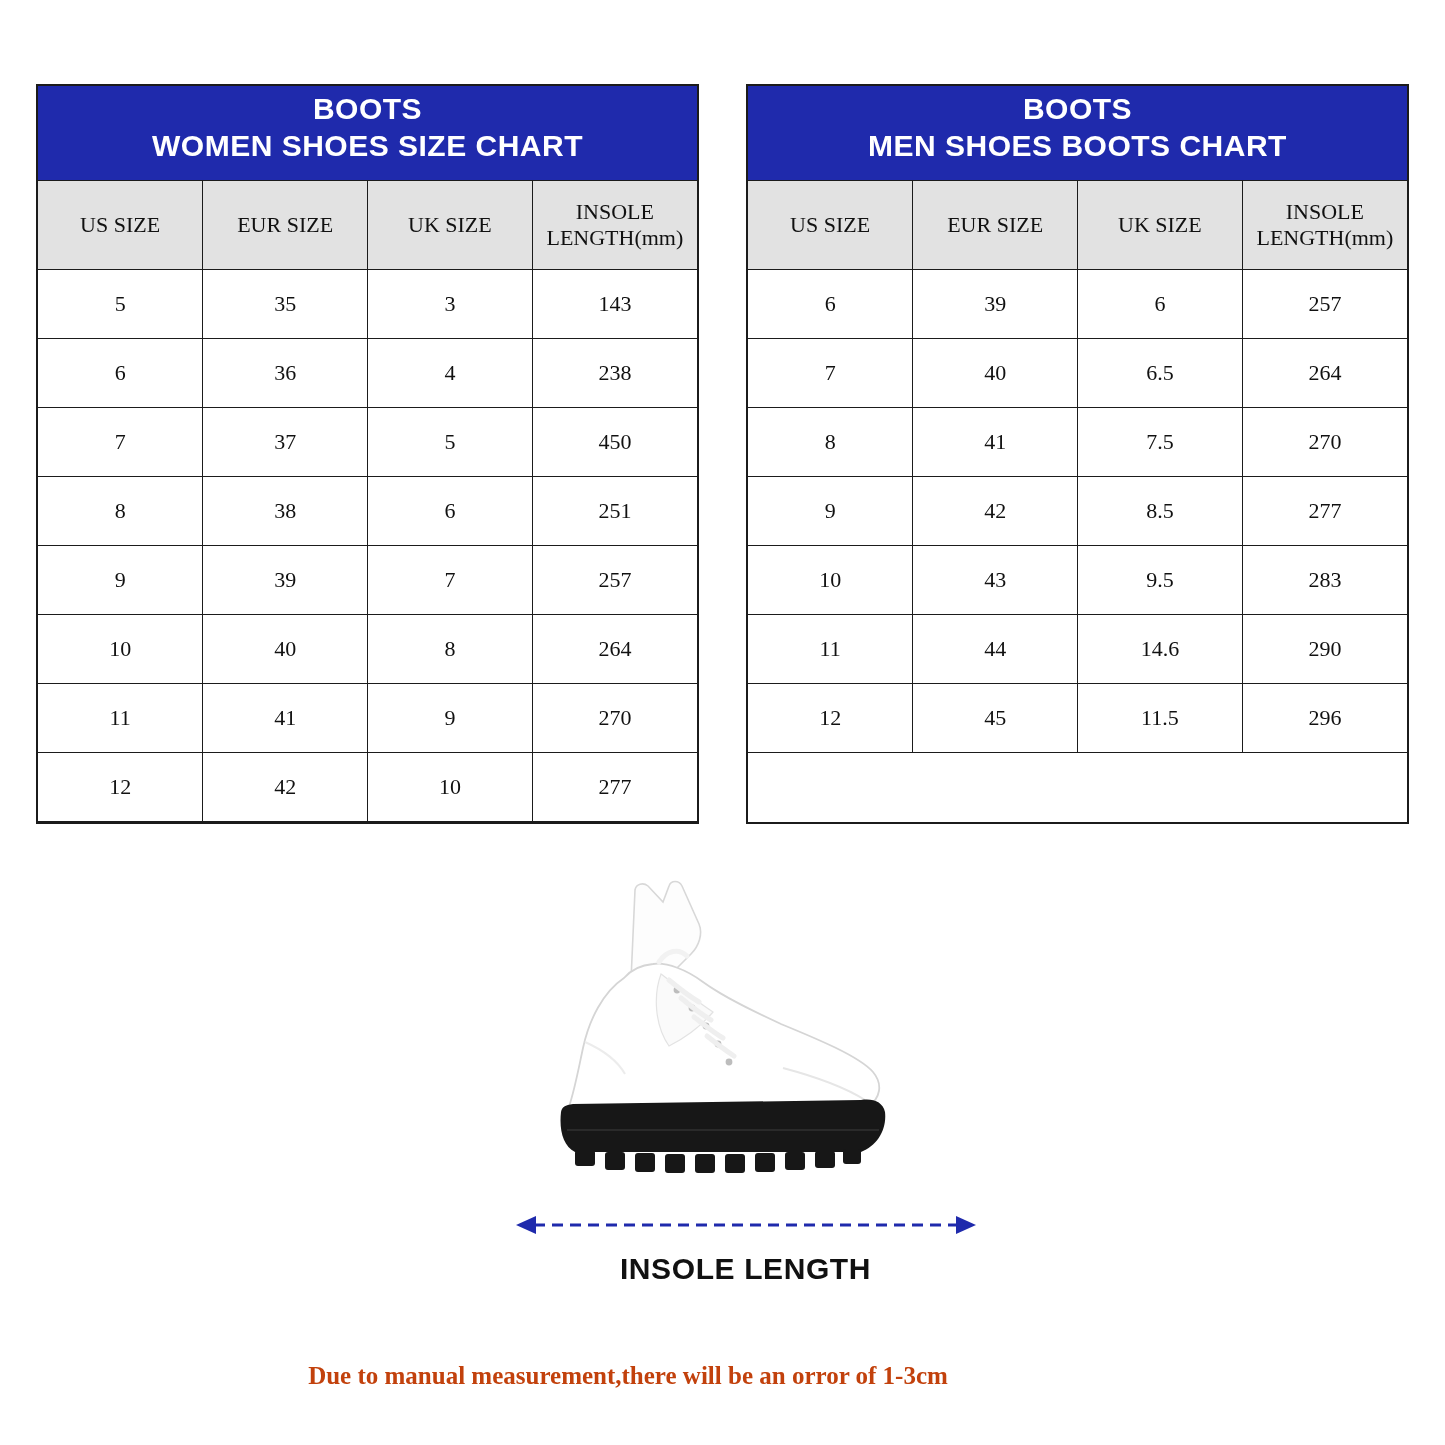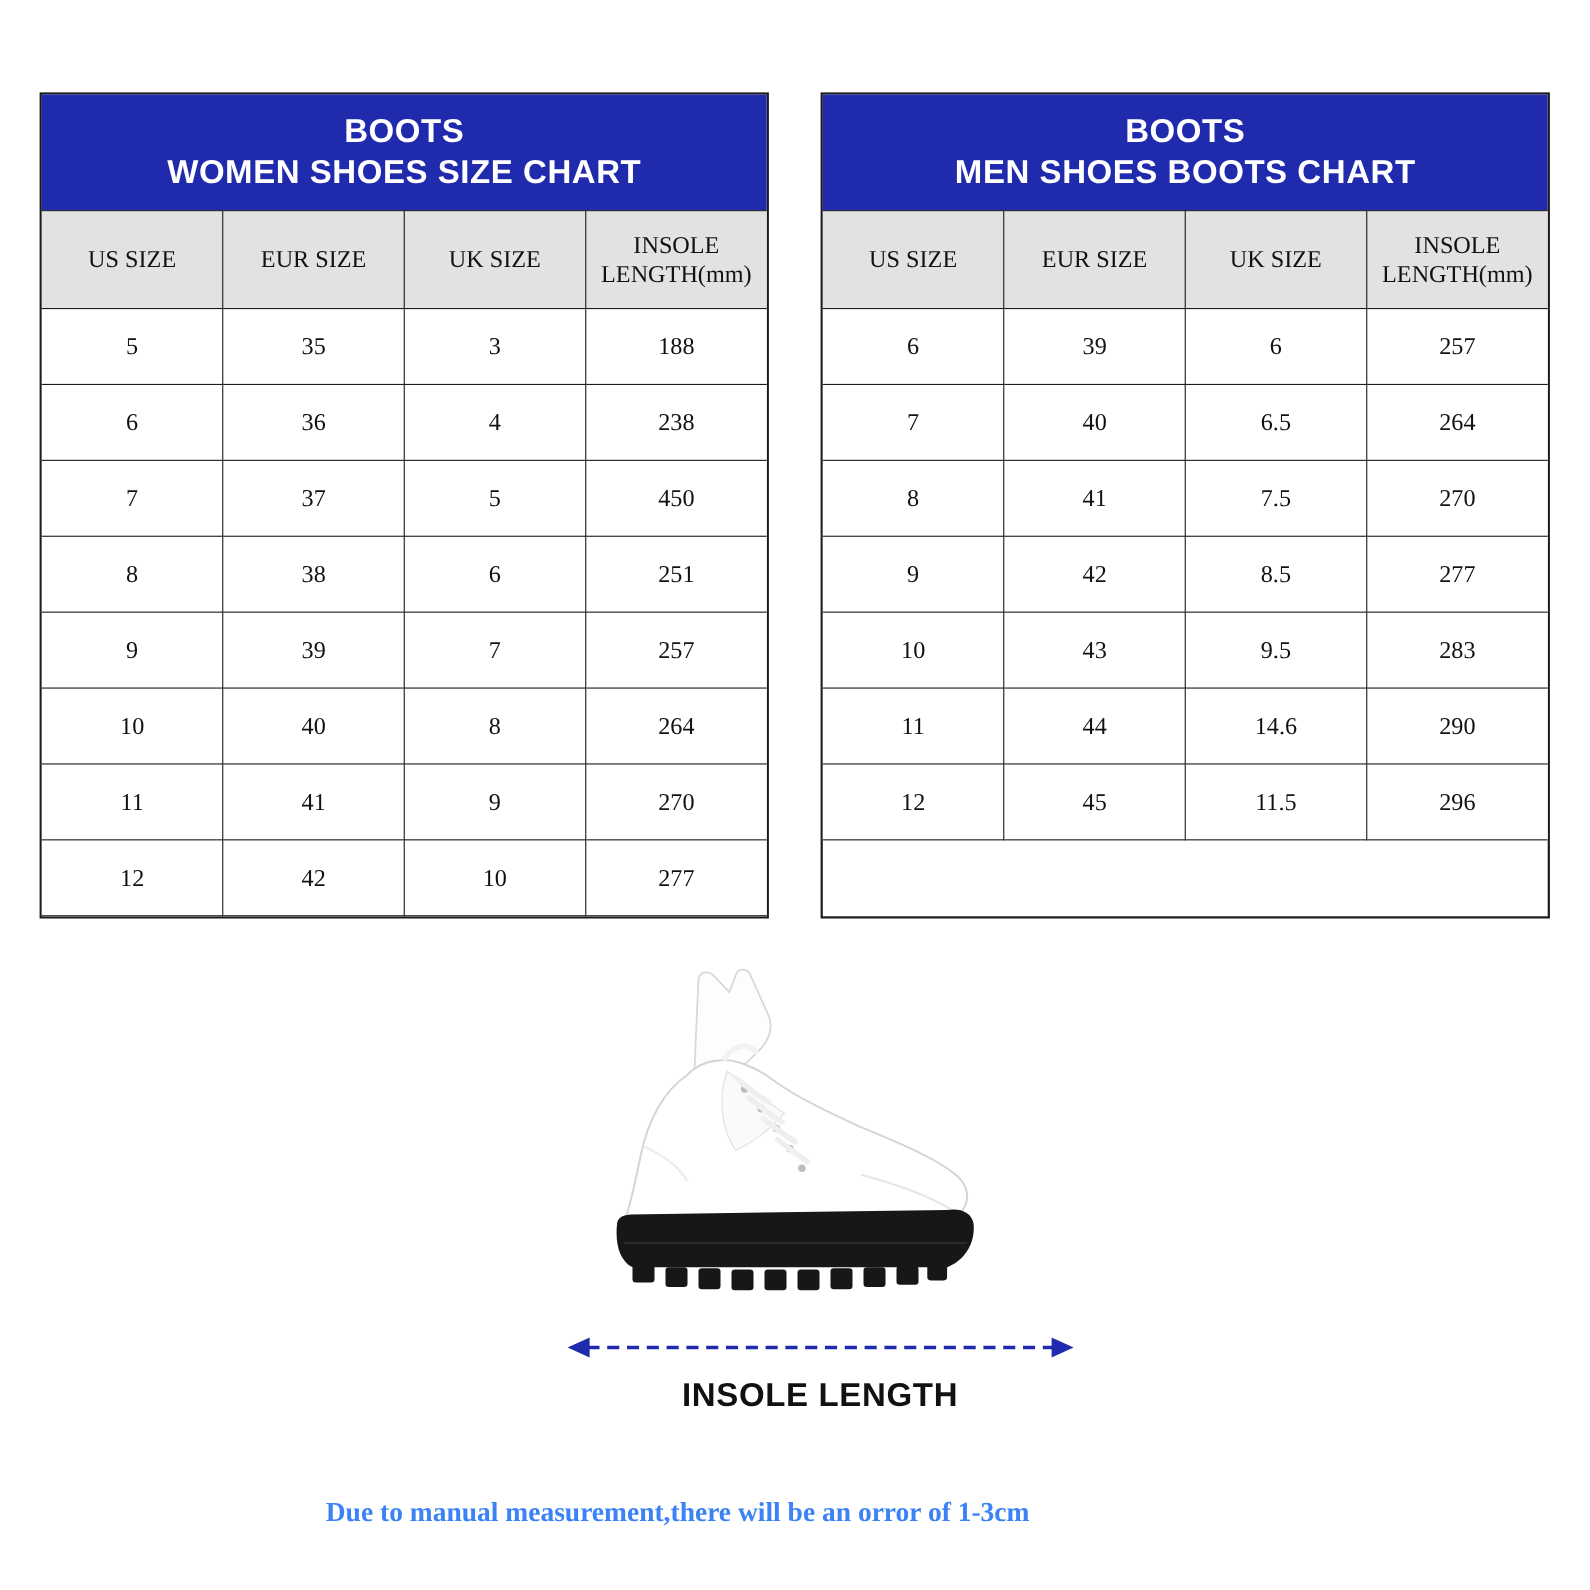--- a/index.html
+++ b/index.html
@@ -34,21 +34,21 @@
     box-sizing: border-box;
     background: #ffffff;
   }
   .chart-header {
     background: #1f2aac;
     color: #ffffff;
     text-align: center;
     font-weight: bold;
     font-size: 30px;
     letter-spacing: 0.5px;
-    padding: 16px 4px 16px 4px;
+    padding: 5px 4px 16px 4px;
     line-height: 1.22;
   }
   .chart-header .l1 { display: block; }
   .chart-header .l2 { display: block; }
   table.size-table {
     width: 100%;
     border-collapse: collapse;
     table-layout: fixed;
     font-family: Liberation Serif, serif;
   }
@@ -106,24 +106,24 @@
   .insole-label {
     margin-top: 14px;
     font-size: 30px;
     font-weight: bold;
     letter-spacing: 0.6px;
     color: #111111;
   }
   .note {
     position: absolute;
     top: 1362px;
-    left: 0;
+    left: 12px;
     width: 1232px;
     text-align: center;
-    color: #3b82f6;
+    color: #c2410c;
     font-size: 25px;
     font-weight: bold;
     font-family: "Liberation Serif", serif;
   }
 </style>
 </head>
 <body>
 
 <div class="page">
 
@@ -144,21 +144,21 @@
               <span>INSOLE</span><br>
               <span>LENGTH(mm)</span>
             </th>
           </tr>
         </thead>
         <tbody>
           <tr>
             <td>5</td>
             <td>35</td>
             <td>3</td>
-            <td>188</td>
+            <td>143</td>
           </tr>
           <tr>
             <td>6</td>
             <td>36</td>
             <td>4</td>
             <td>238</td>
           </tr>
           <tr>
             <td>7</td>
             <td>37</td>

